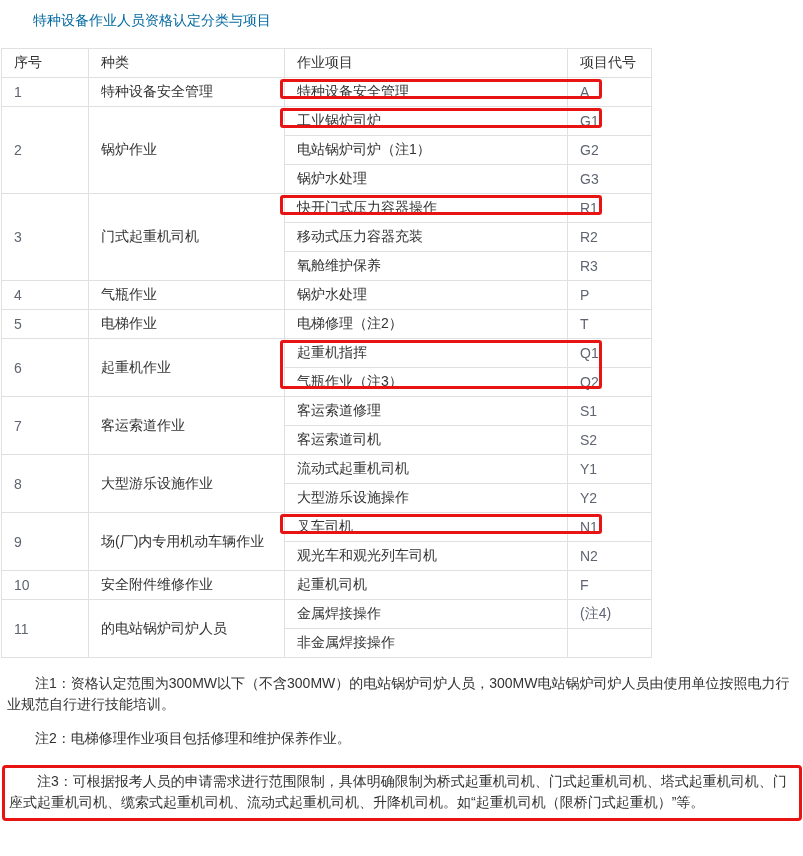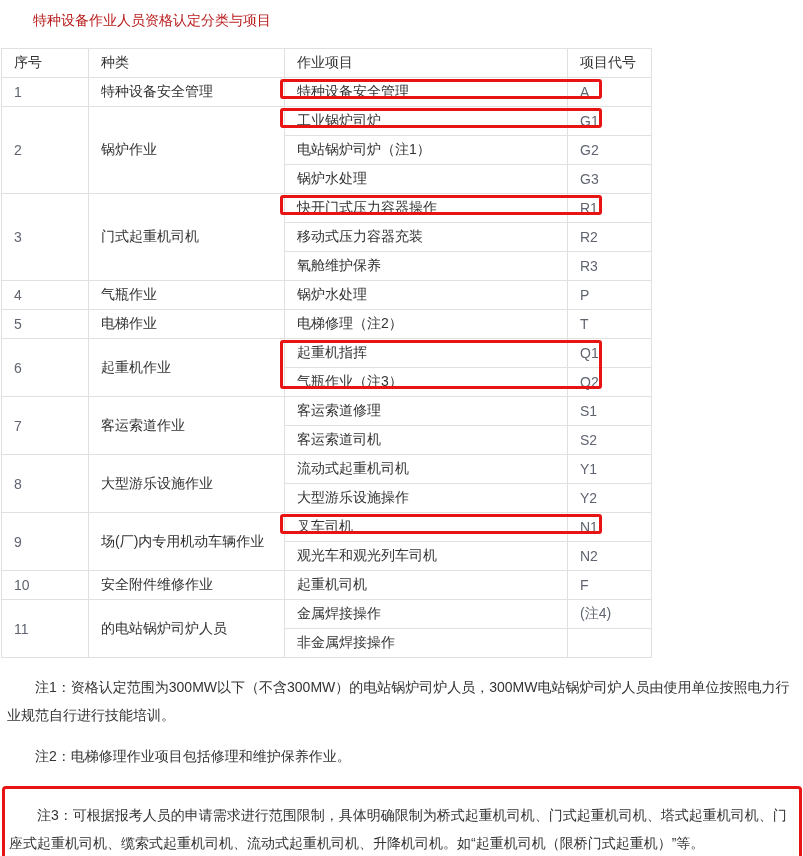--- a/index.html
+++ b/index.html
@@ -10,21 +10,21 @@
   }
   *{box-sizing:border-box;margin:0;padding:0;}
   html,body{background:#fff;}
   body{
     width:803px;height:856px;position:relative;overflow:hidden;
     font-family:"Liberation Sans","DejaVu Sans",sans-serif;
     color:var(--text);font-size:14px;
   }
   .page-title{
     position:absolute;left:33px;top:12px;
-    font-size:14px;color:#b91c1c;white-space:nowrap;
+    font-size:14px;color:#0369a1;white-space:nowrap;
   }
   table.qual{
     position:absolute;left:1px;top:48px;
     width:650px;border-collapse:collapse;table-layout:fixed;
     font-size:14px;
   }
   table.qual col.c-num{width:87px;}
   table.qual col.c-cat{width:196px;}
   table.qual col.c-proj{width:283px;}
   table.qual col.c-code{width:84px;}
@@ -41,26 +41,26 @@
   td.proj{position:relative;}
   .hl-box{
     position:absolute;left:-5px;top:1px;width:322px;
     border:3px solid var(--red);border-radius:3px;
     pointer-events:none;z-index:2;
   }
   .notes{
     position:absolute;left:7px;top:660px;width:790px;
   }
   .notes p{
-    line-height:28px;text-indent:2em;color:#333;
+    line-height:21px;text-indent:2em;color:#333;
     margin:13px 0;
   }
   .note-box{
     border:3px solid var(--red);border-radius:4px;
-    margin:16px -5px 14px -5px;padding:10px 4px 3px 4px;
+    margin:16px -5px 14px -5px;padding:1px 4px 3px 4px;
   }
   .note-box p{margin:2px 0;}
 </style>
 </head>
 <body>
 
 <div class="page-title">特种设备作业人员资格认定分类与项目</div>
 
 <table class="qual">
   <colgroup>

